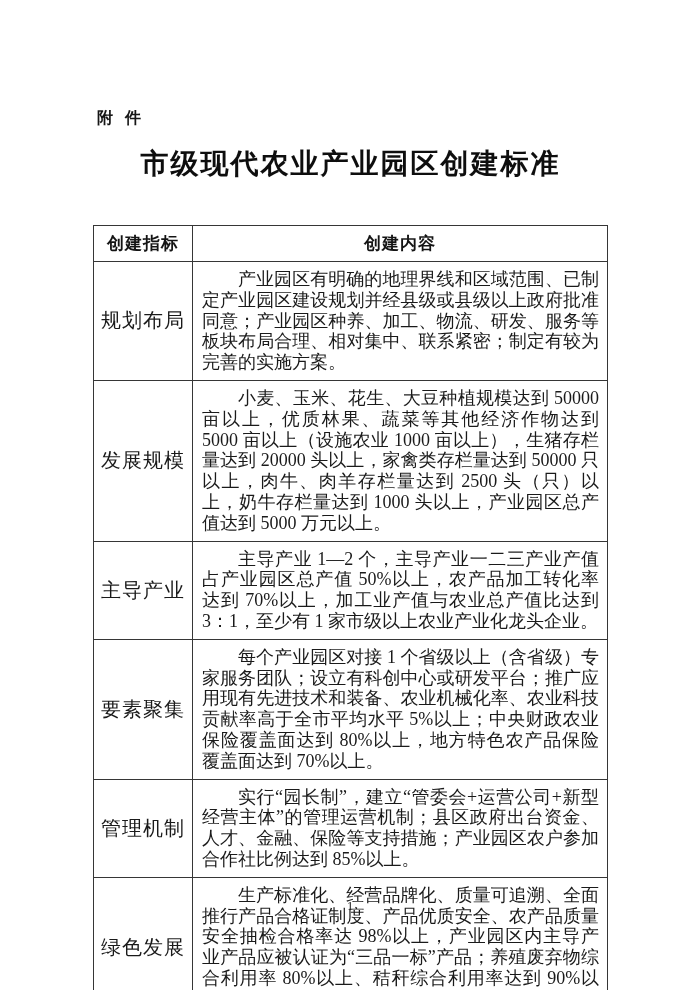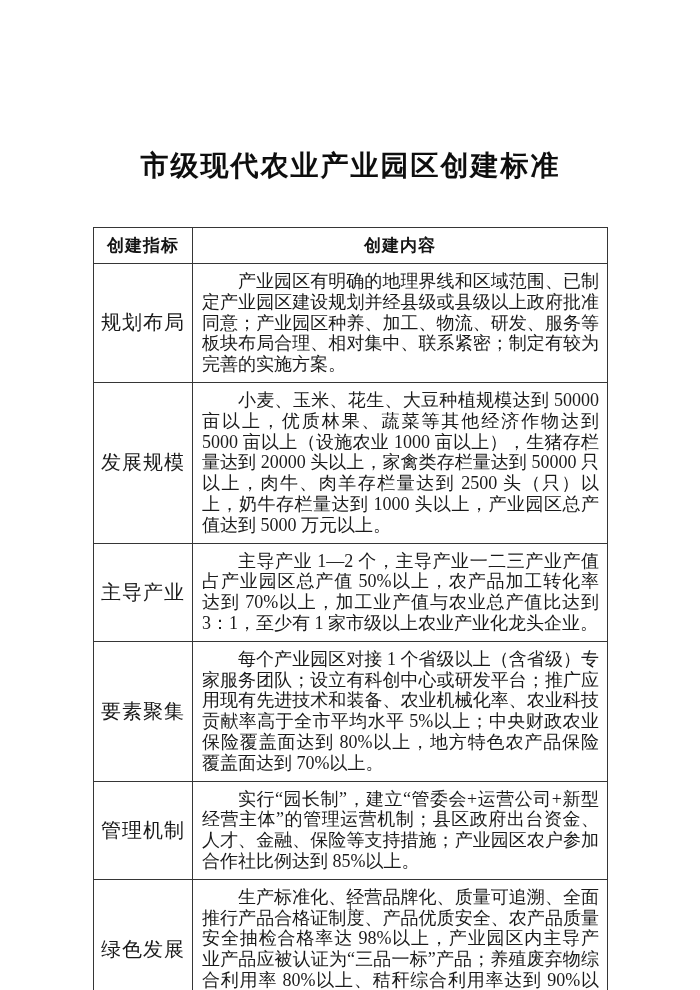--- a/index.html
+++ b/index.html
@@ -19,21 +19,21 @@
   .attachment {
     font-family: "Liberation Sans", "DejaVu Sans", sans-serif;
     font-weight: bold;
     font-size: 16px;
     letter-spacing: 1px;
     white-space: pre;
     margin-left: 4px;
     color: #161616;
   }
   .doc-title {
-    margin-top: 39px;
+    margin-top: 16px;
     text-align: center;
     font-size: 28px;
     font-weight: bold;
     letter-spacing: 2px;
     color: #0e0e0e;
     font-family: Liberation Mono, monospace;
   }
   table.standards {
     margin-top: 42px;
     width: 515px;
@@ -79,20 +79,21 @@
     font-size: 12.5px;
     color: #222;
     font-family: "Liberation Serif", "DejaVu Serif", serif;
   }
 </style>
 </head>
 <body>
 
 <div class="page">
 
+  <div class="attachment">附  件</div>
 
   <h1 class="doc-title">市级现代农业产业园区创建标准</h1>
 
   <table class="standards">
     <thead>
       <tr>
         <th class="col-indicator">创建指标</th>
         <th class="col-content">创建内容</th>
       </tr>
     </thead>

